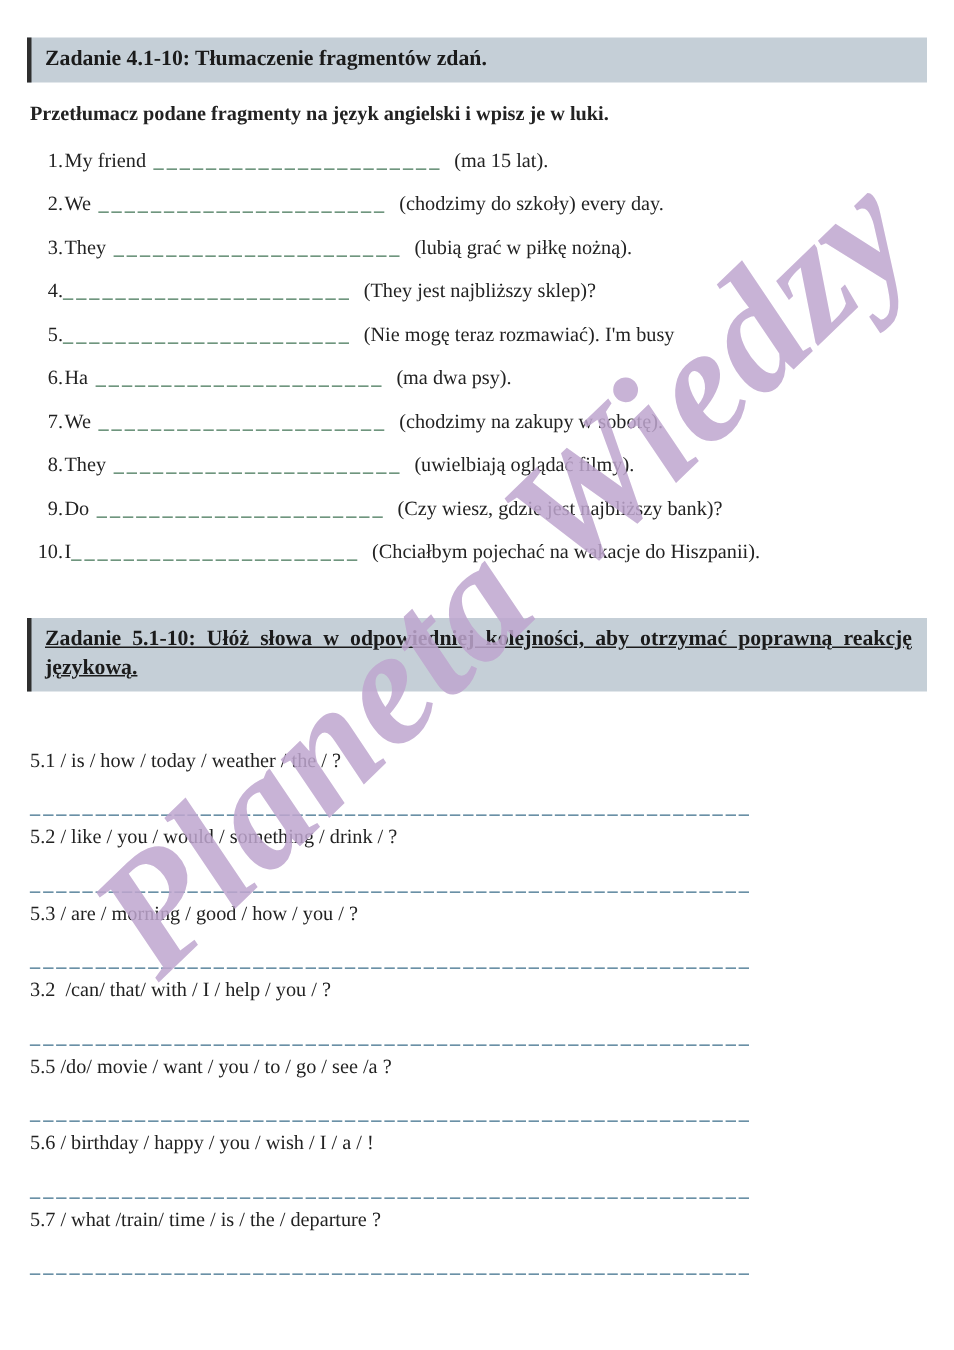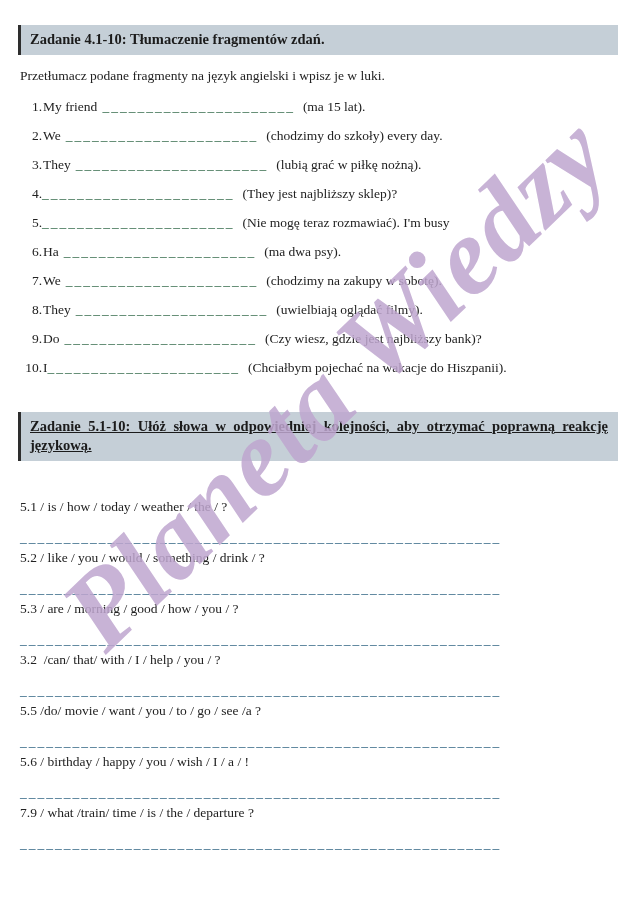--- a/index.html
+++ b/index.html
@@ -20,20 +20,21 @@
     padding:5px 10px 6px 9px;
     font-weight:bold;
     font-size:14.5px;
     line-height:19px;
     color:#1b1b1b;
   }
   .task-bar.justify{text-align:justify;}
   .instruction{
     margin:12px 0 0 2px;
     line-height:17px;
+    font-weight:bold;
   }
   .ex4-list{margin-top:8px;}
   .ex4-row{
     line-height:29px;
     white-space:nowrap;
   }
   .num{
     display:inline-block;
     width:24px;
     text-align:right;
@@ -143,20 +144,20 @@
     </div>
     <div class="q">
       <div class="q-text">5.5 /do/ movie / want / you / to / go / see /a ?</div>
       <div class="q-line">_______________________________________________________</div>
     </div>
     <div class="q">
       <div class="q-text">5.6 / birthday / happy / you / wish / I / a / !</div>
       <div class="q-line">_______________________________________________________</div>
     </div>
     <div class="q">
-      <div class="q-text">7.9 / what /train/ time / is / the / departure ?</div>
+      <div class="q-text">5.7 / what /train/ time / is / the / departure ?</div>
       <div class="q-line">_______________________________________________________</div>
     </div>
   </div>
 
   <div class="watermark">Planeta Wiedzy</div>
 
 </div>
 
 </body></html>

